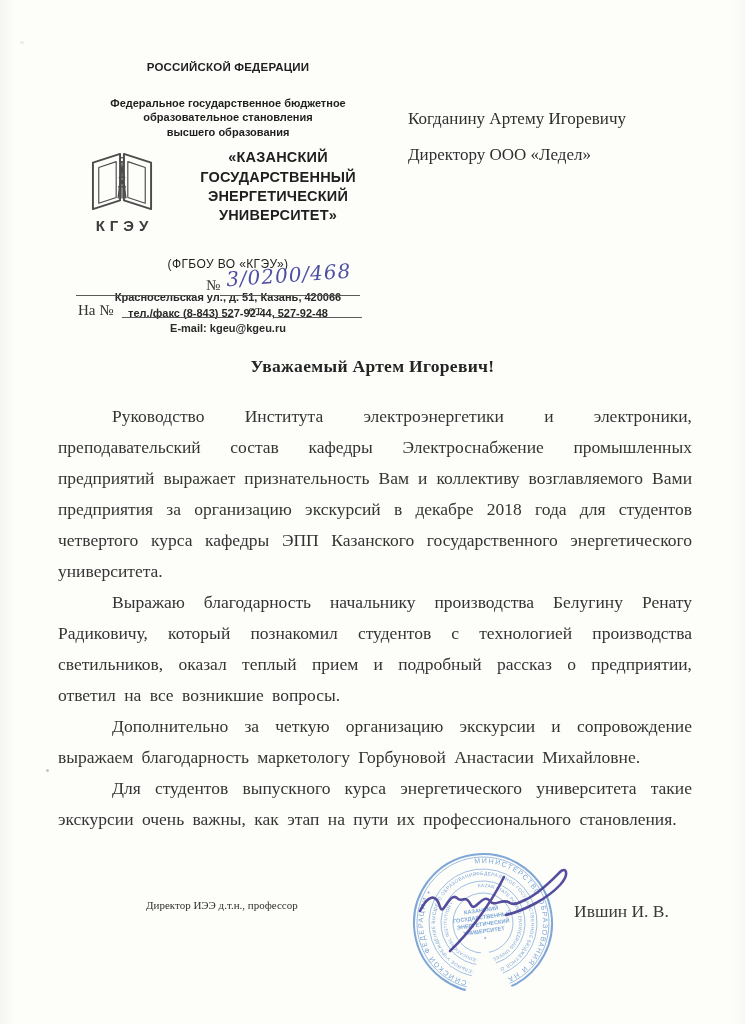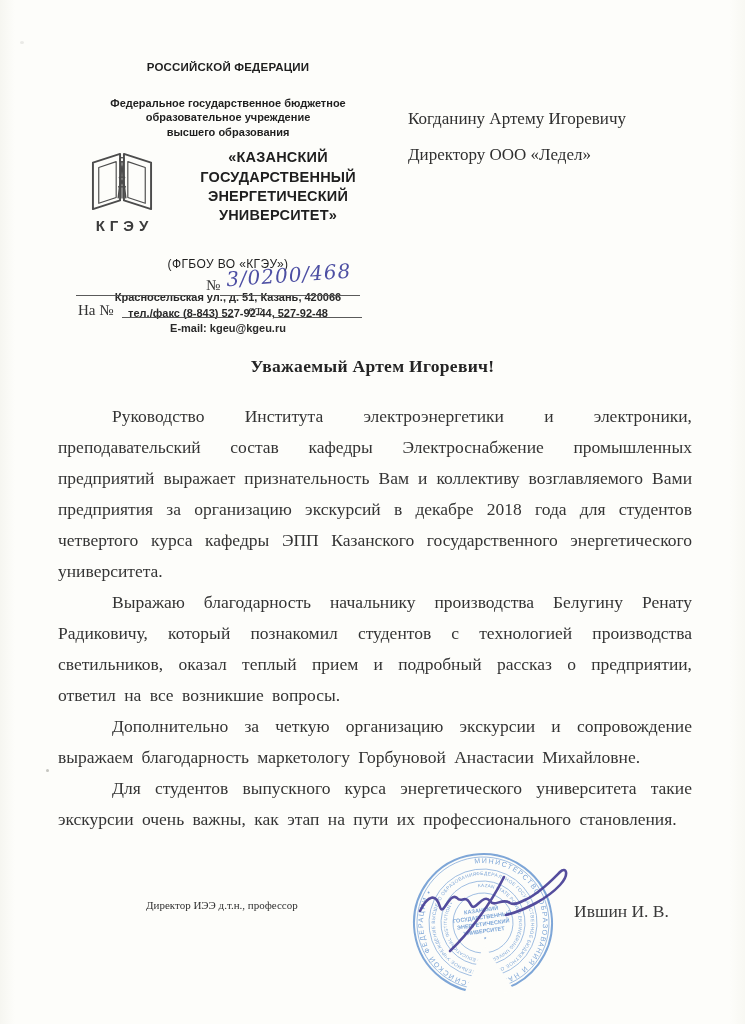--- a/index.html
+++ b/index.html
@@ -45,21 +45,21 @@
 <body>
 
 <div class="page">
 
   <header class="abs letterhead sans">
     <div class="lh-ministry">
       <div>РОССИЙСКОЙ ФЕДЕРАЦИИ</div>
     </div>
     <div class="lh-orgtype">
       <div>Федеральное государственное бюджетное</div>
-      <div>образовательное учреждение</div>
+      <div>образовательное становления</div>
       <div>высшего образования</div>
     </div>
     <div class="lh-namewrap">
       <div class="lh-logo">
         <svg width="76" height="62" viewBox="0 0 78 64">
           <g fill="none" stroke="#4c4c4c" stroke-width="2" stroke-linejoin="round">
             <path d="M9,13 L37,4 L37,52 L9,61 Z"></path>
             <path d="M69,13 L41,4 L41,52 L69,61 Z"></path>
             <path d="M15,18 L33,12 L33,49 L15,55 Z" stroke-width="1.2"></path>
             <path d="M63,18 L45,12 L45,49 L63,55 Z" stroke-width="1.2"></path>

